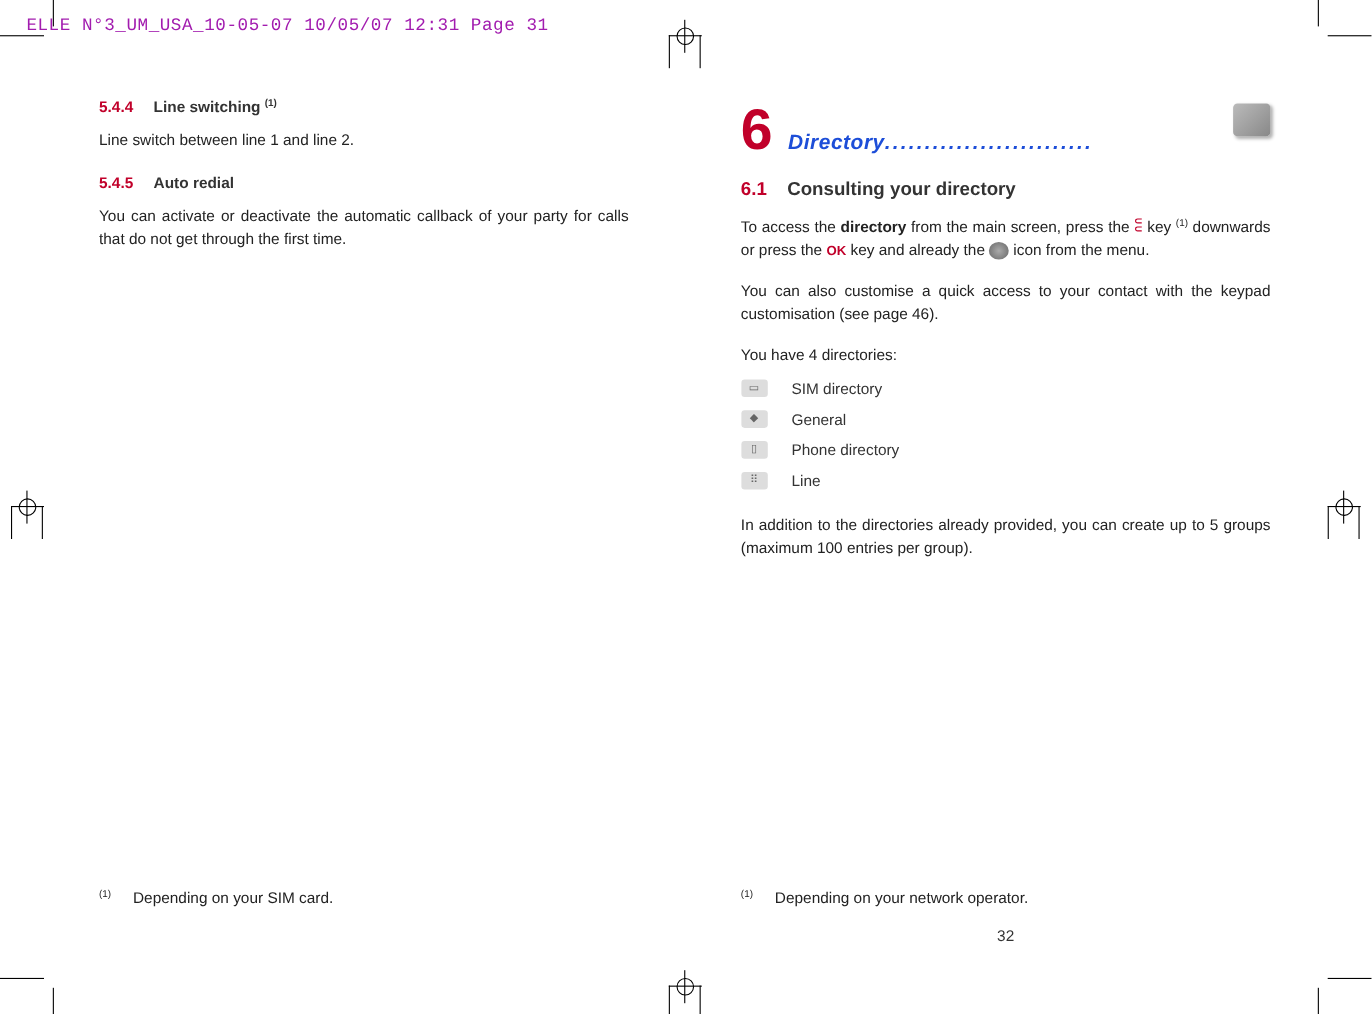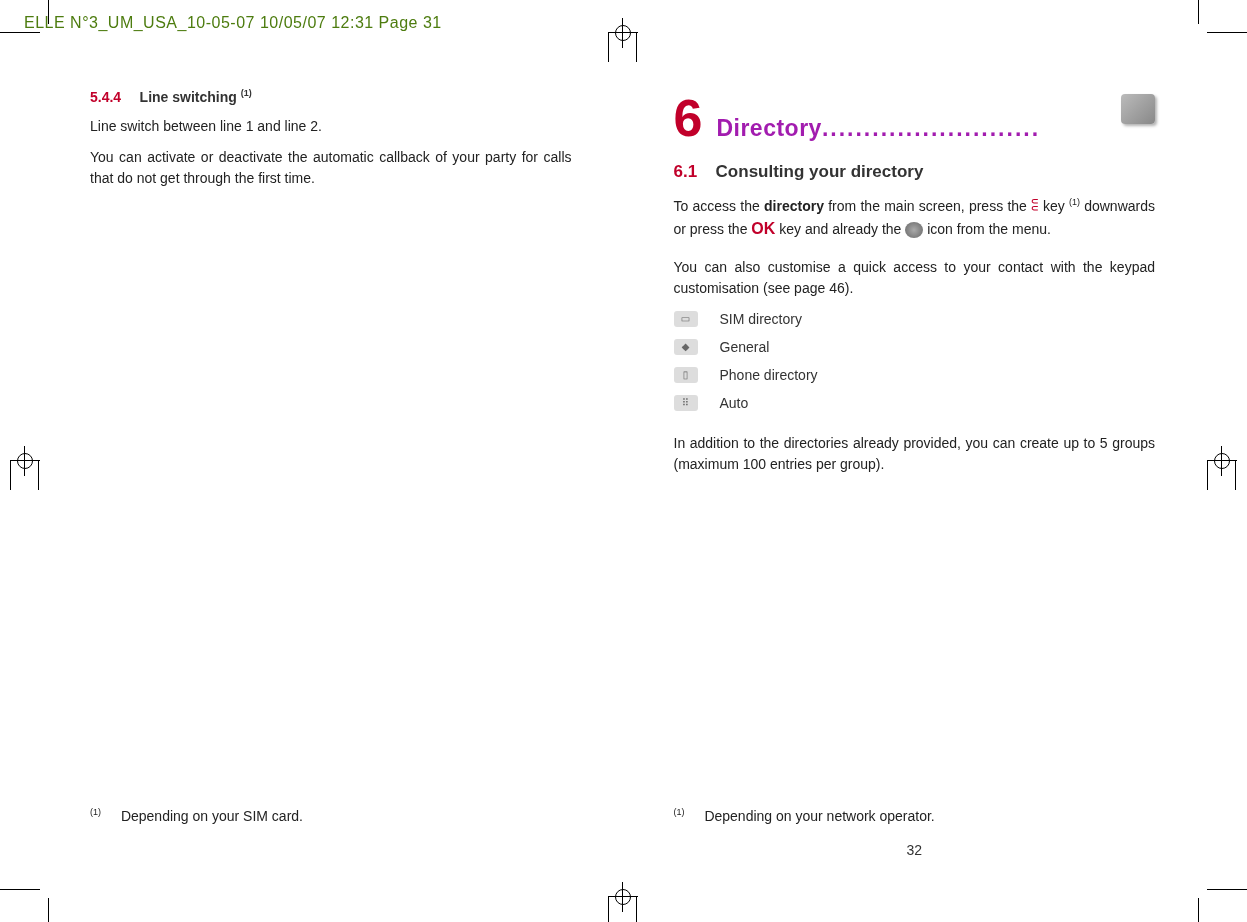--- a/index.html
+++ b/index.html
@@ -30,24 +30,24 @@
       position: absolute;
       left: 14px; top: 0;
       width: 1px; height: 30px;
       background: #000;
       box-shadow: -14px 14px 0 0 #000, 14px 14px 0 0 #000;
     }
     .reg-cross-h { position:absolute; left:0; top:14px; width:30px; height:1px; background:#000;}
     .header-slug {
       position: absolute;
       left: 24px; top: 14px;
-      font-family: Liberation Sans, sans-serif;
+      font-family: Liberation Mono, monospace;
       font-size: 16px;
       letter-spacing: 0.5px;
-      color: #4d7c0f;
+      color: #a21caf;
     }
     .page-content {
       position: absolute;
       left: 90px; top: 88px;
       width: 1065px;
       height: 770px;
       display: flex;
       gap: 102px;
     }
     .col {
@@ -83,43 +83,44 @@
       text-align: center;
       font-size: 14px;
     }
     .big-chapter {
       color: #c1002a;
       font-size: 52px;
       font-weight: bold;
       font-family: "Gill Sans", "Gill Sans MT", "Trebuchet MS", sans-serif;
     }
     .chapter-title {
-      font-size: 23px;
-      font-weight: bold;
-      color: #a21caf;
+      font-size: 19px;
+      font-weight: bold;
+      color: #1d4ed8;
       letter-spacing: 0.5px;
+      font-style: italic;
     }
     .chapter-row {
       display: flex;
       align-items: baseline;
       gap: 14px;
     }
     .chapter-dots {
       letter-spacing: 2px;
       font-weight: bold;
     }
     .subhead {
       margin-top: 14px;
     }
     .subhead .num { color: #c1002a; font-weight: bold; font-size: 17px; }
     .subhead .title { font-weight: bold; font-size: 17px; margin-left: 14px; }
     .ok-key {
       color: #c1002a;
       font-weight: bold;
-      font-size: 16px;
+      font-size: 12px;
     }
     .icon-box {
       display: inline-block;
       width: 24px; height: 16px;
       background: #ddd;
       border-radius: 3px;
       vertical-align: middle;
       font-size: 10px;
       text-align: center;
       line-height: 16px;
@@ -189,20 +190,24 @@
   <div class="col">
     <div class="section-row">
       <span class="sec-num">5.4.4</span>
       <span class="sec-title">
         <span>Line switching</span>
         <span class="sup">(1)</span>
       </span>
     </div>
     <div class="body-text">Line switch between line 1 and line 2.</div>
 
+    <div class="section-row" style="margin-top:20px;">
+      <span class="sec-num">5.4.5</span>
+      <span class="sec-title">Auto redial</span>
+    </div>
     <div class="body-text">You can activate or deactivate the automatic callback of your party for calls that do not get through the first time.</div>
 
     <div class="footnote">
       <span class="sup">(1)</span>
       <span>Depending on your SIM card.</span>
     </div>
   </div>
 
   <div class="col" style="position:relative;">
     <div class="contact-icon-corner"></div>
@@ -217,37 +222,38 @@
       <span class="num">6.1</span>
       <span class="title">Consulting your directory</span>
     </div>
 
     <div class="body-text" style="margin-top:14px;">
       <span>To access the </span><b>directory</b><span> from the main screen, press the </span><span class="key-glyph">⊂<br>⊂</span><span> key </span><span class="sup">(1)</span><span> downwards or press the </span><span class="ok-key">OK</span><span> key and already the </span><span class="menu-icon-inline"></span><span> icon from the menu.</span>
     </div>
 
     <div class="body-text" style="margin-top:16px;">You can also customise a quick access to your contact with the keypad customisation (see page 46).</div>
 
+    <div class="body-text" style="margin-top:16px; text-align:left;">You have 4 directories:</div>
 
     <div class="dir-list">
       <div class="dir-item">
         <span class="icon-box">▭</span>
         <span>SIM directory</span>
       </div>
       <div class="dir-item">
         <span class="icon-box">◆</span>
         <span>General</span>
       </div>
       <div class="dir-item">
         <span class="icon-box">▯</span>
         <span>Phone directory</span>
       </div>
       <div class="dir-item">
         <span class="icon-box">⠿</span>
-        <span>Auto</span>
+        <span>Line</span>
       </div>
     </div>
 
     <div class="body-text" style="margin-top:10px;">In addition to the directories already provided, you can create up to 5 groups (maximum 100 entries per group).</div>
 
     <div class="footnote">
       <span class="sup">(1)</span>
       <span>Depending on your network operator.</span>
     </div>
     <div class="page-num">32</div>

